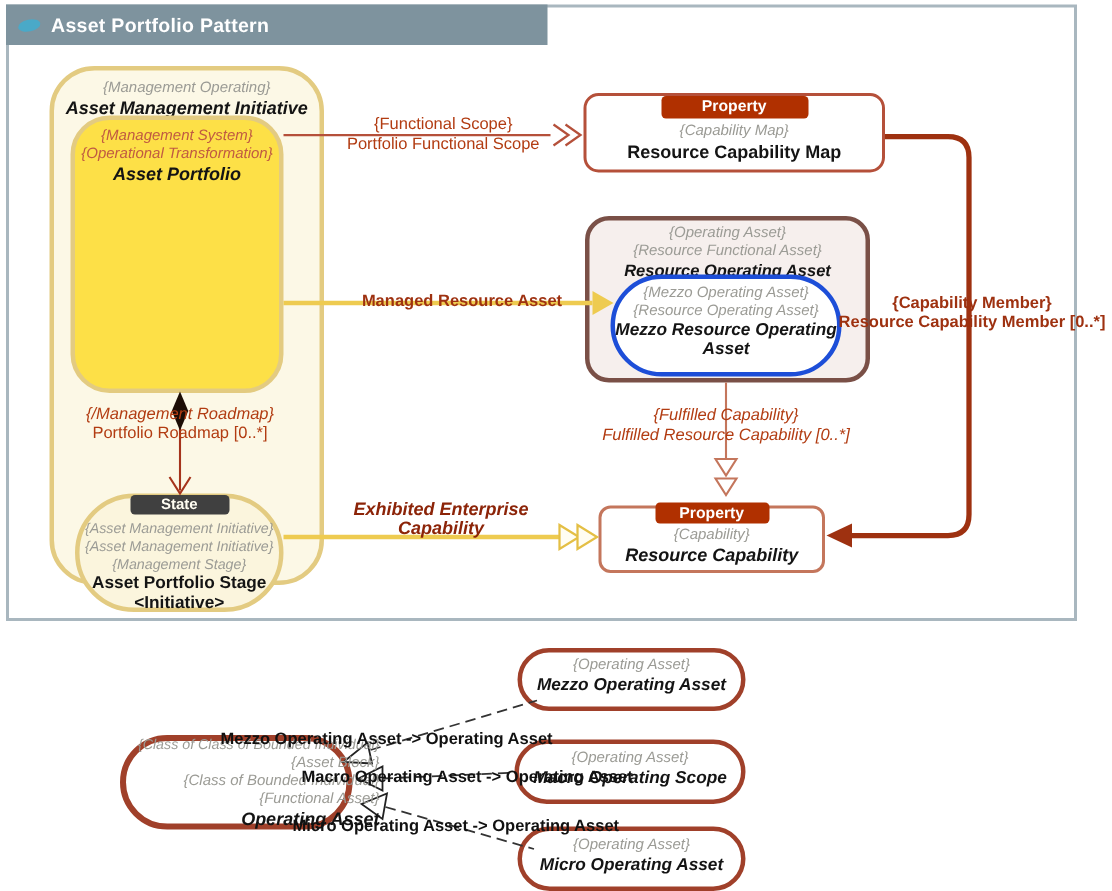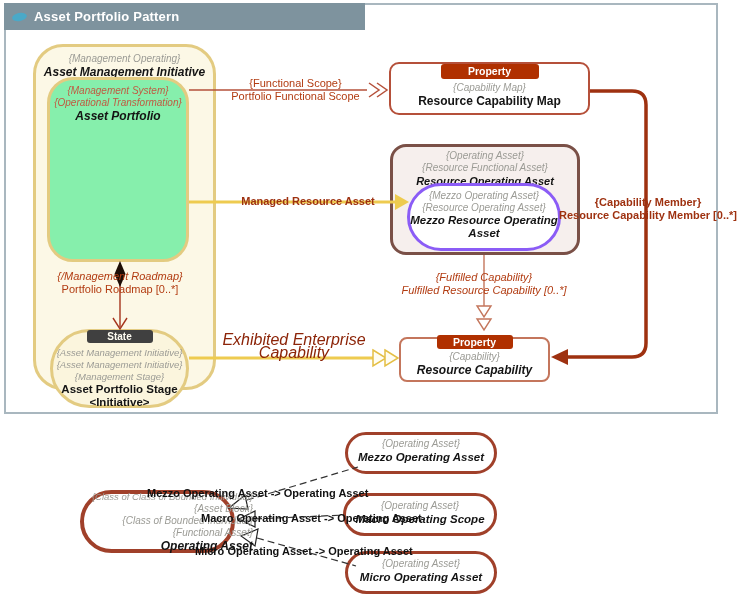--- a/index.html
+++ b/index.html
@@ -18,21 +18,21 @@
   .nm{font-weight:bold;color:#141414;font-size:12px;line-height:14px;}
   .it{font-style:italic;}
   .tab{position:absolute;left:50%;transform:translateX(-50%);background:#b03000;color:#fff;
        font-weight:bold;font-size:10.5px;line-height:14px;border-radius:3px;text-align:center;}
   .tab-tan{background:#404040;color:#fffdf2;font-weight:bold;}
   
   .elabel{position:absolute;text-align:center;font-size:11px;line-height:13px;z-index:8;}
   .red-up{color:#b23c12;}
   .red-it{color:#b23c12;font-style:italic;}
   .dkred-bi{color:#9e3110;font-weight:bold;}
-  .exh{color:#8c2408;font-weight:normal;font-style:italic;font-size:16px;}
+  .exh{color:#8c2408;font-weight:bold;font-style:italic;font-size:12px;}
   .blk-lbl{position:absolute;color:#111;font-weight:bold;font-size:11px;white-space:nowrap;z-index:8;}
   svg.wires{position:absolute;left:0;top:0;z-index:6;pointer-events:none;}
 </style>
 </head>
 <body>
 
 <div class="canvas">
 
   <div class="abs panel"></div>
   <div class="abs titlebar">
@@ -40,21 +40,21 @@
     <div class="titletext">Asset Portfolio Pattern</div>
   </div>
 
   <div class="node" style="left:33px;top:44px;width:183px;height:346px;border:3px solid #e3cb81;border-radius:30px;background:#fcf8e6;">
     <div style="padding-top:6px;">
       <div class="st">{Management Operating}</div>
       <div class="nm it">Asset Management Initiative</div>
     </div>
   </div>
 
-  <div class="node" style="left:47px;top:77px;width:142px;height:185px;border:3px solid #e3cb81;border-radius:26px;background:#86efac;">
+  <div class="node" style="left:47px;top:77px;width:142px;height:185px;border:3px solid #e3cb81;border-radius:26px;background:#fde047;">
     <div style="padding-top:5px;">
       <div class="st-red">{Management System}</div>
       <div class="st-red">{Operational Transformation}</div>
       <div class="nm it">Asset Portfolio</div>
     </div>
   </div>
 
   <div class="node" style="left:50px;top:329px;width:139px;height:79px;border:3px solid #e3cb81;border-radius:40px;background:#fbf5dd;">
     <div class="tab tab-tan" style="top:-2px;width:66px;height:13px;font-size:10px;line-height:13px;">State</div>
     <div style="padding-top:15px;">
@@ -75,21 +75,21 @@
   </div>
 
   <div class="node" style="left:390px;top:144px;width:190px;height:111px;border:3px solid #7a5047;border-radius:16px;background:#f6efed;">
     <div style="padding-top:3px;">
       <div class="st">{Operating Asset}</div>
       <div class="st">{Resource Functional Asset}</div>
       <div class="nm it" style="font-size:11px;">Resource Operating Asset</div>
     </div>
   </div>
 
-  <div class="node" style="left:407px;top:183px;width:154px;height:68px;border:3px solid #8b5cf6;border-radius:34px;background:#fff;">
+  <div class="node" style="left:407px;top:183px;width:154px;height:68px;border:3px solid #1d4ed8;border-radius:34px;background:#fff;">
     <div style="padding-top:4px;">
       <div class="st">{Mezzo Operating Asset}</div>
       <div class="st">{Resource Operating Asset}</div>
       <div class="nm it" style="font-size:11.5px;line-height:13px;">Mezzo Resource Operating Asset</div>
     </div>
   </div>
 
   <div class="node" style="left:399px;top:337px;width:151px;height:45px;border:2px solid #c4765c;border-radius:8px;background:#fff;">
     <div class="tab" style="top:-4px;width:76px;height:14px;">Property</div>
     <div style="padding-top:12px;">

